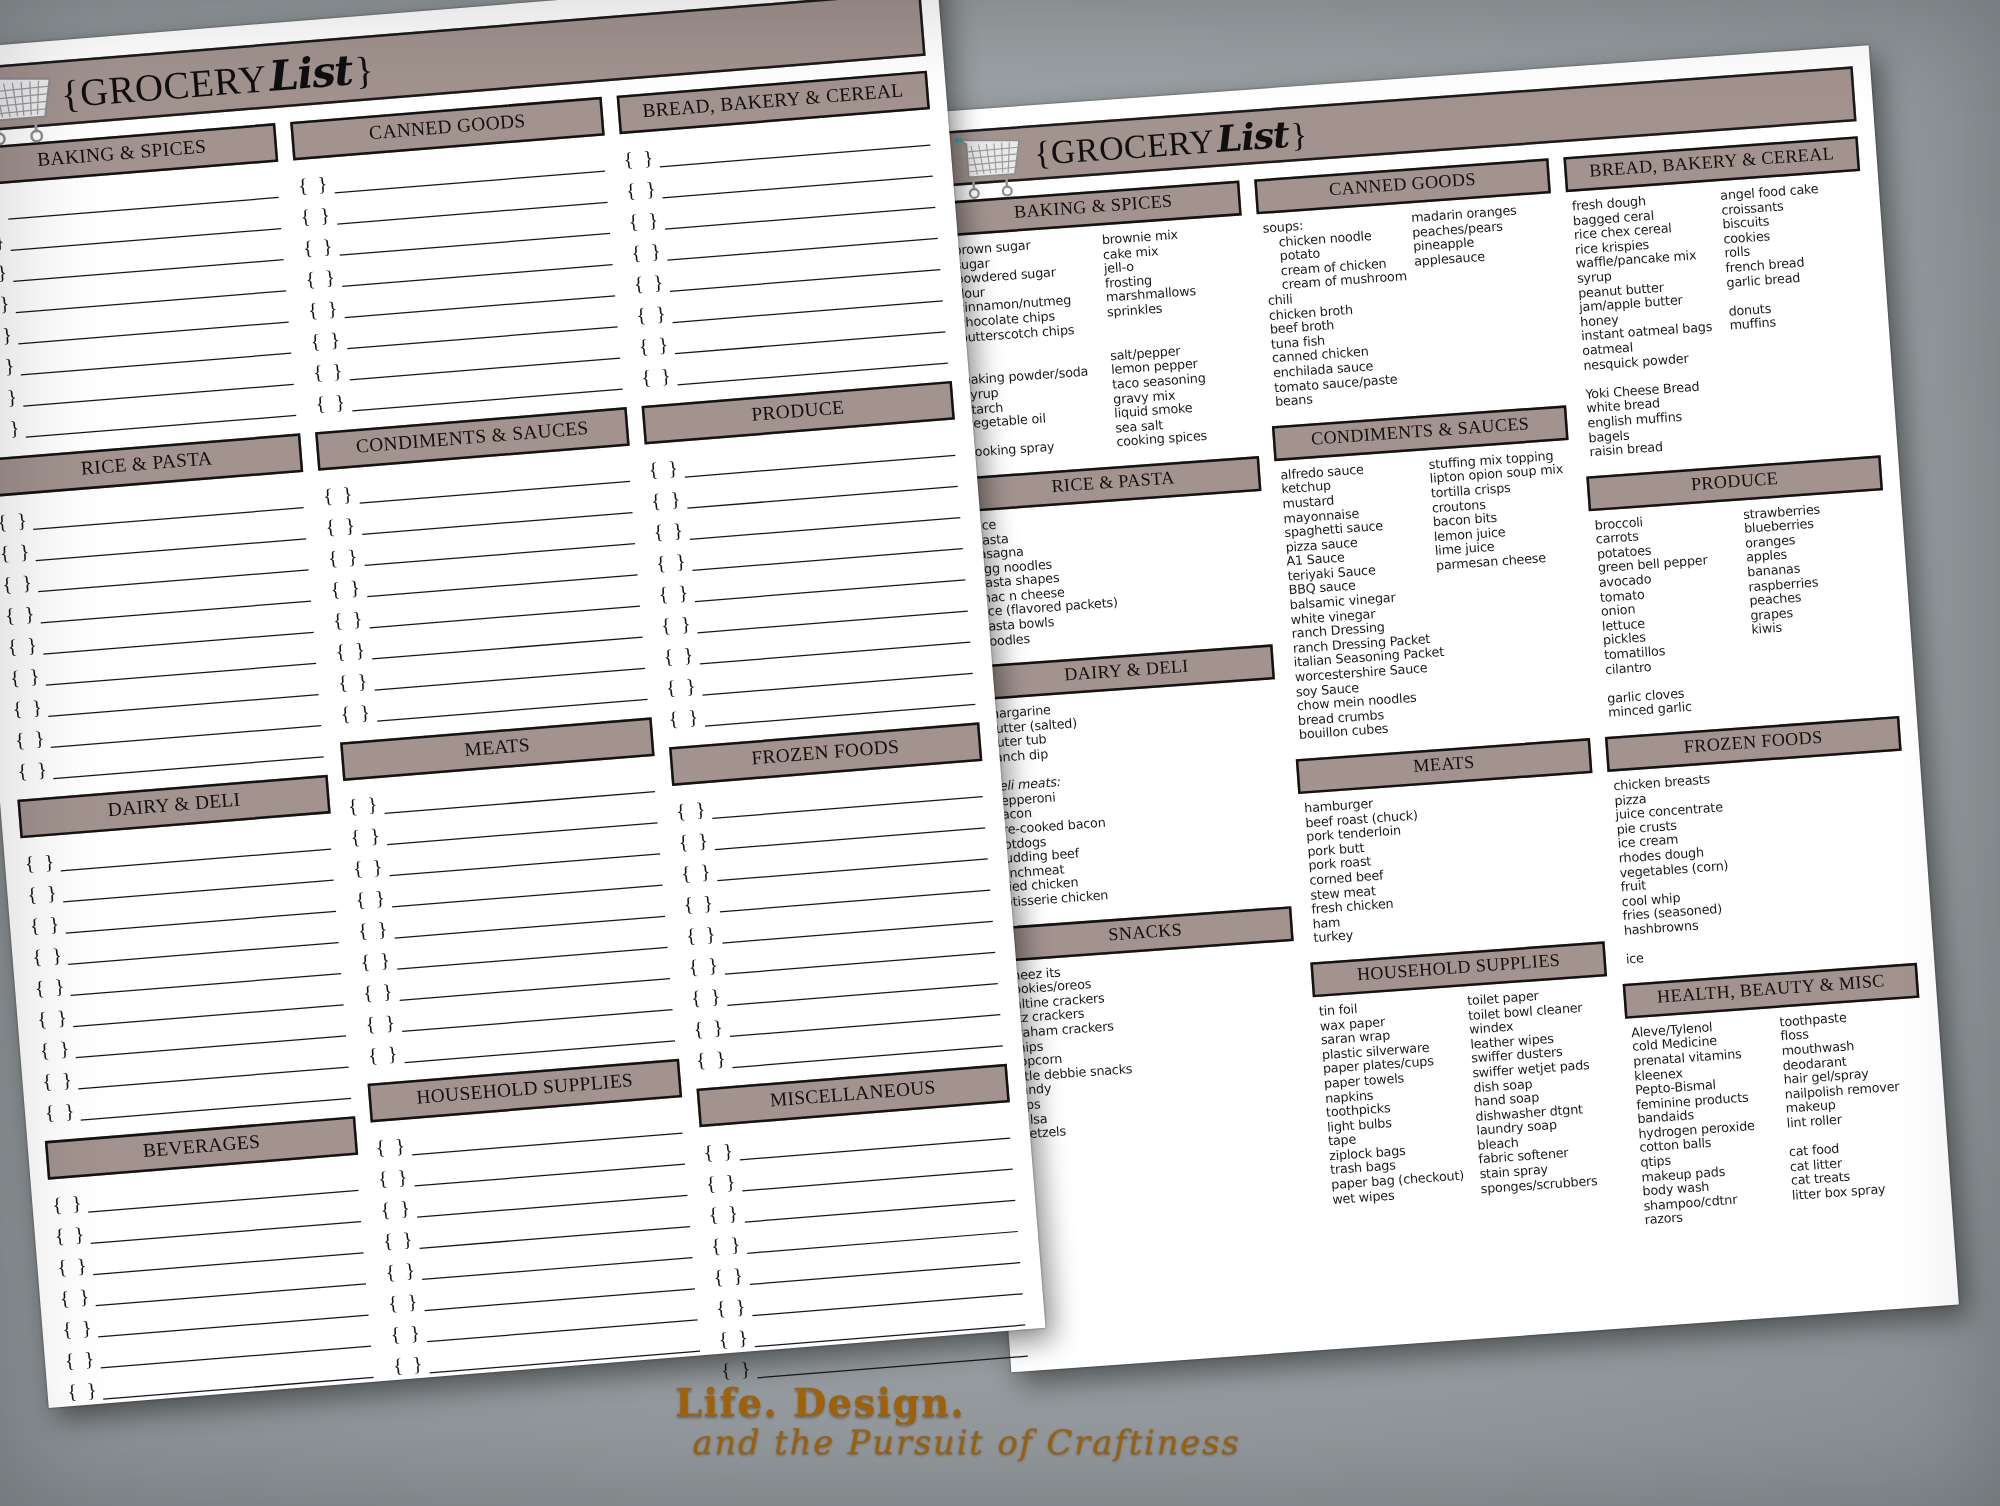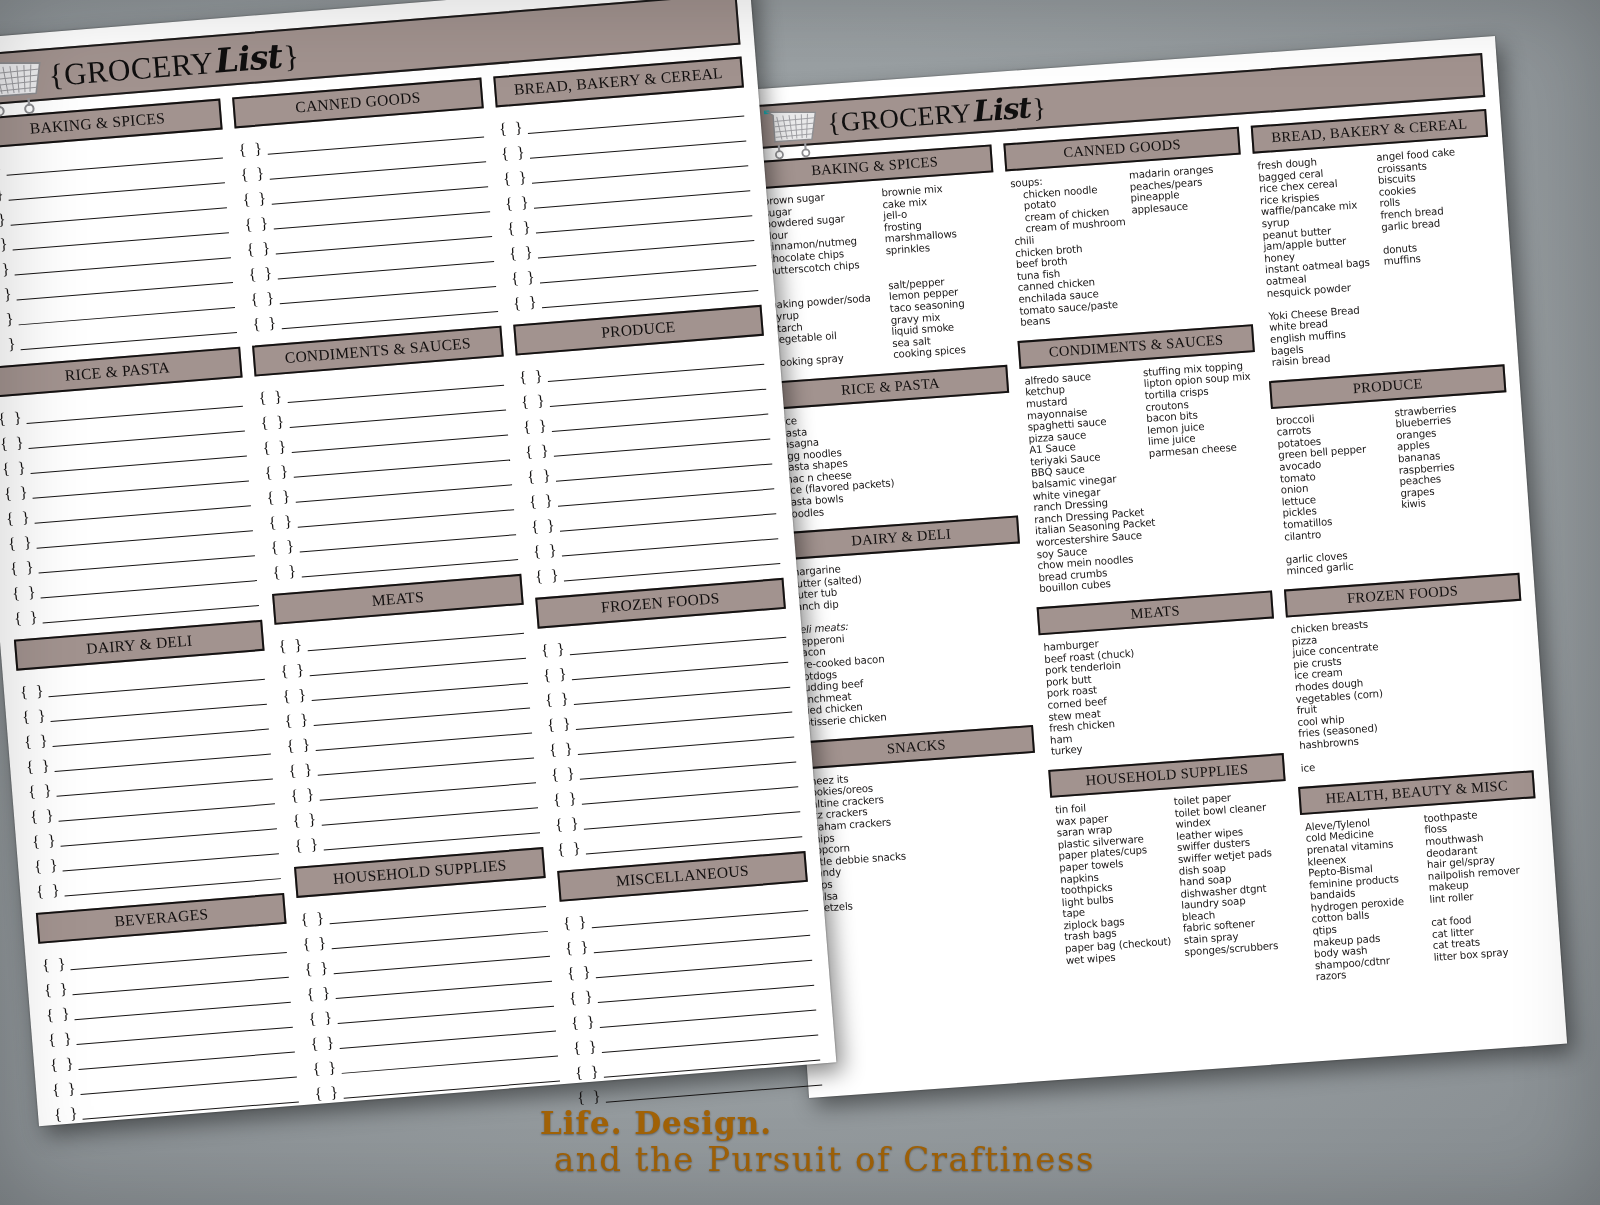--- a/index.html
+++ b/index.html
@@ -97,21 +97,21 @@
     position:absolute; left:540px; top:1085px; z-index:5;
     color:#a16207; text-shadow:0 1px 2px rgba(0,0,0,.35);
     pointer-events:none;
     margin-top:20px;
   }
   #watermark .l1 {
     font-family:"DejaVu Serif", serif; font-weight:bold; font-size:31px;
     letter-spacing:1px;
   }
   #watermark .l2 {
-    font-family:"DejaVu Serif", serif; font-size:34px;
+    font-family:"DejaVu Serif", serif; font-style:italic; font-size:27px;
     letter-spacing:1.5px; margin-top:-2px; padding-left:14px;
   }
   .vignette { position:absolute; inset:0; z-index:6; pointer-events:none;
     box-shadow: inset 0 0 90px rgba(0,0,0,.20); }
 </style>
 </head>
 <body>
 
 <div id="stage">
 

